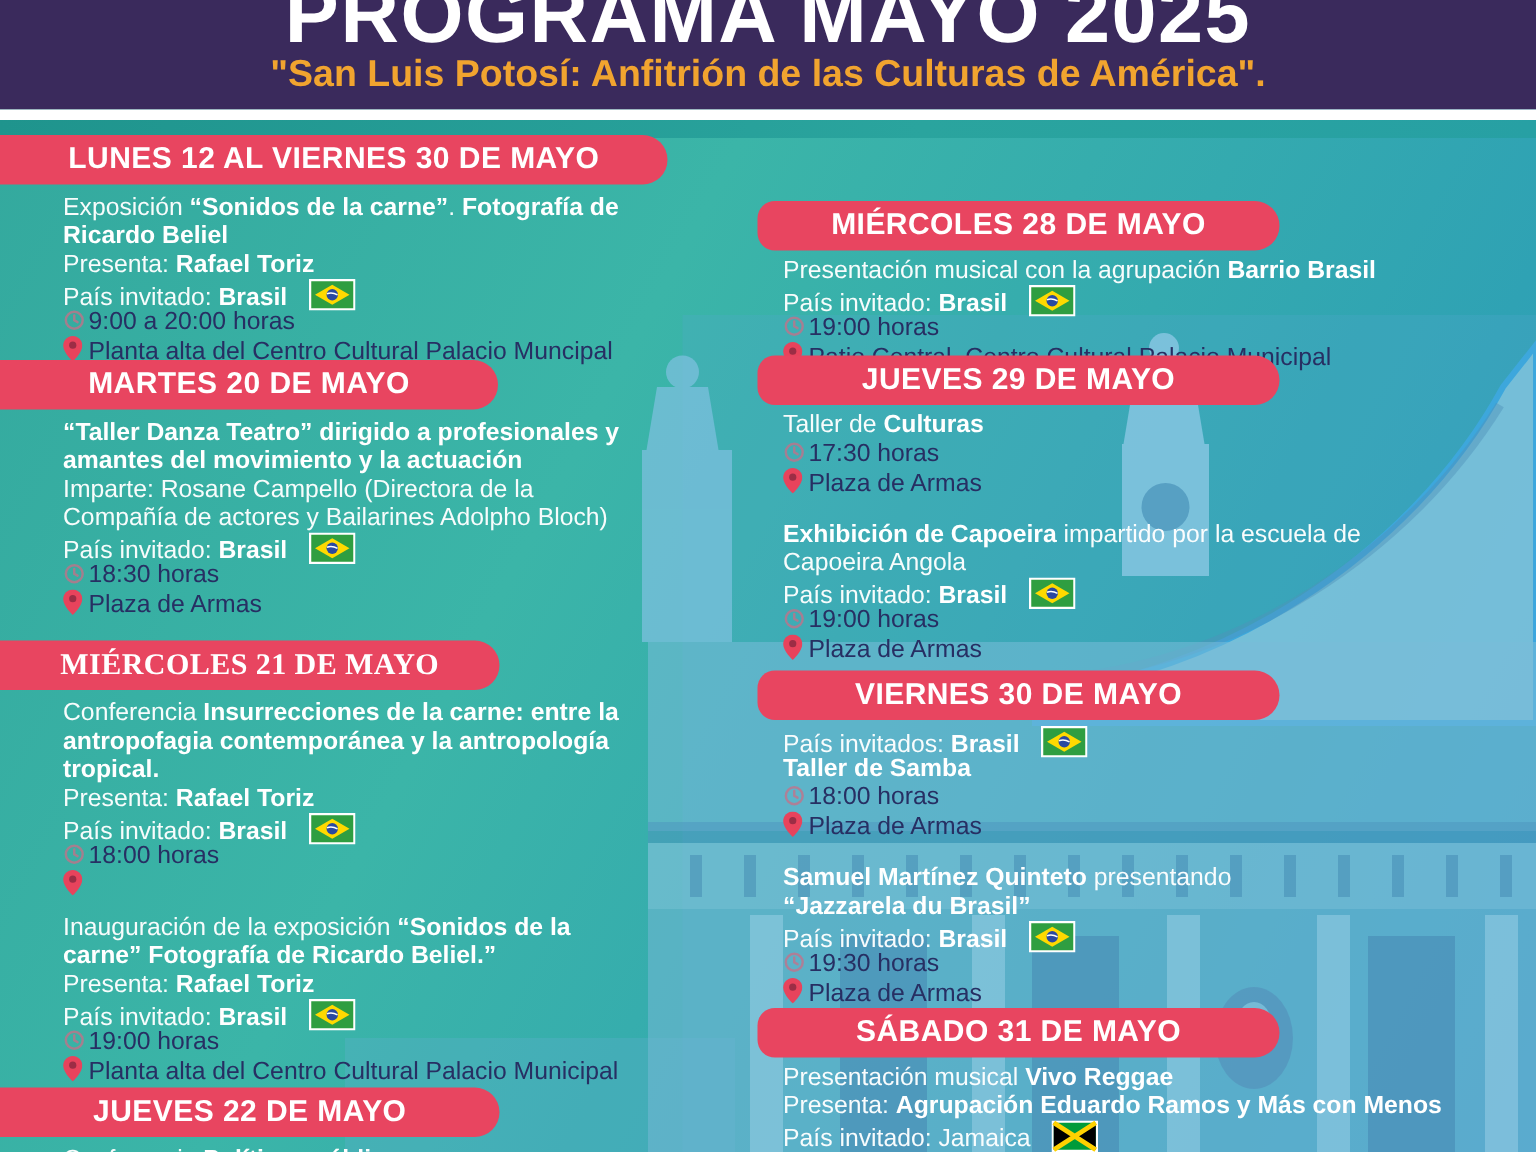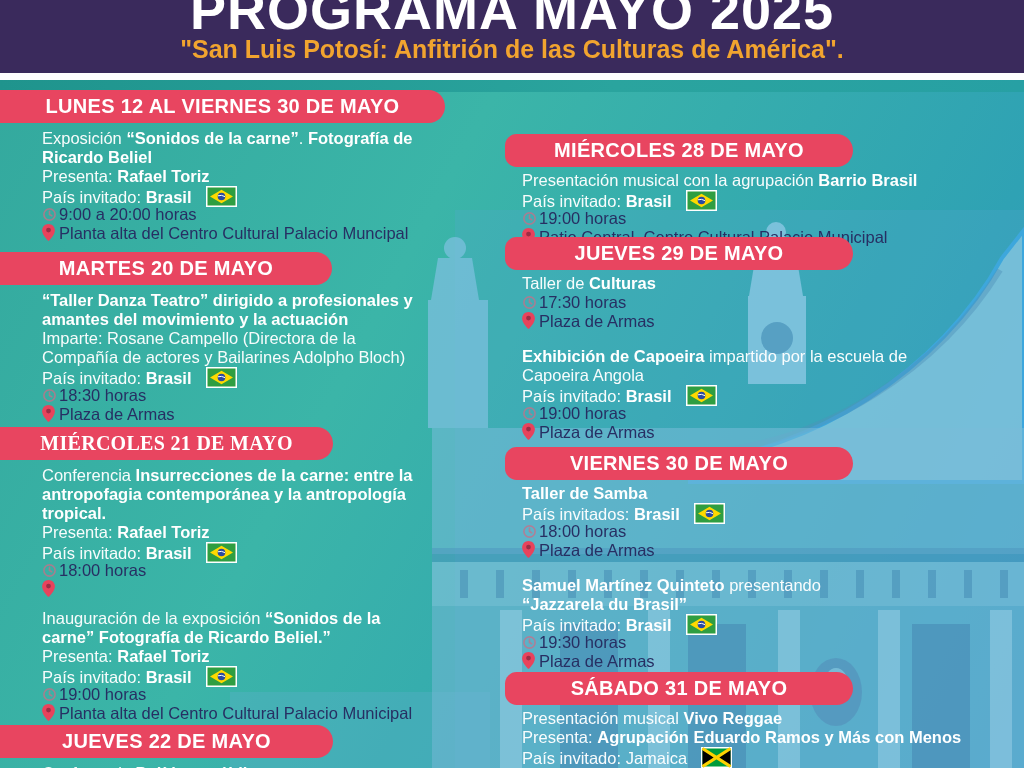--- a/index.html
+++ b/index.html
@@ -136,21 +136,21 @@
                   <circle cx="12" cy="12" r="9" fill="none" stroke="#c96f87" stroke-width="2.6"></circle>
                   <path d="M12 7v5l3.5 2" stroke="#c96f87" stroke-width="2.6" fill="none" stroke-linecap="round"></path>
                 </svg></span><span class="navy">9:00 a 20:00 horas</span></div>
             <div class="line meta"><span class="ic"><svg width="13" height="17" viewBox="0 0 24 32">
                   <path d="M12 0C5.4 0 0 5.4 0 12c0 9 12 20 12 20s12-11 12-20C24 5.4 18.6 0 12 0z" fill="#e8435c"></path>
                   <circle cx="12" cy="11.5" r="4.5" fill="#9c2d45"></circle>
                 </svg></span><span class="navy">Planta alta del Centro Cultural Palacio Muncipal</span></div>
           </div>
         </div>
       </div>
-      <div class="event col-left" style="left: 0px; top: 252px; width: 505px;">
+      <div class="event col-left" style="left: 0px; top: 240px; width: 505px;">
         <div class="banner" style="width: 332px; border-radius: 0px 17px 17px 0px;">MARTES 20 DE MAYO</div>
         <div class="items" style="padding-left: 42px; margin-top: 6px;">
           <div class="item">
             <div class="line"><span class="b">“Taller Danza Teatro” dirigido a profesionales y</span></div>
             <div class="line"><span class="b">amantes del movimiento y la actuación</span></div>
             <div class="line"><span>Imparte: Rosane Campello (Directora de la</span></div>
             <div class="line"><span>Compañía de actores y Bailarines Adolpho Bloch)</span></div>
             <div class="line"><span>País invitado: </span><span class="b">Brasil</span><span class="flag"><svg width="31" height="21" viewBox="0 0 31 21">
                   <rect width="31" height="21" fill="#ffffff"></rect>
                   <rect x="1.5" y="1.5" width="28" height="18" fill="#2f9e41"></rect>
@@ -280,28 +280,28 @@
                   <path d="M12 0C5.4 0 0 5.4 0 12c0 9 12 20 12 20s12-11 12-20C24 5.4 18.6 0 12 0z" fill="#e8435c"></path>
                   <circle cx="12" cy="11.5" r="4.5" fill="#9c2d45"></circle>
                 </svg></span><span class="navy">Plaza de Armas</span></div>
           </div>
         </div>
       </div>
       <div class="event col-right" style="left: 505px; top: 447px; width: 519px;">
         <div class="banner" style="width: 348px; border-radius: 12px 17px 17px 12px;">VIERNES 30  DE MAYO</div>
         <div class="items" style="padding-left: 17px; margin-top: 4px;">
           <div class="item">
+            <div class="line"><span>País invitados: </span><span class="b">Brasil</span><span class="flag"><svg width="31" height="21" viewBox="0 0 31 21">
+                  <rect width="31" height="21" fill="#ffffff"></rect>
+                  <rect x="1.5" y="1.5" width="28" height="18" fill="#2f9e41"></rect>
+                  <path d="M15.5 3.8 L27 10.5 L15.5 17.2 L4 10.5 Z" fill="#ffd900"></path>
+                  <circle cx="15.5" cy="10.5" r="3.8" fill="#2a49a0"></circle>
+                  <path d="M12 9.8 q3.5 -1.2 7 .8" stroke="#ffffff" stroke-width="1" fill="none"></path>
+                </svg></span></div>
             <div class="line"><span class="b">Taller de Samba</span></div>
-            <div class="line"><span>País invitados: </span><span class="b">Brasil</span><span class="flag"><svg width="31" height="21" viewBox="0 0 31 21">
-                  <rect width="31" height="21" fill="#ffffff"></rect>
-                  <rect x="1.5" y="1.5" width="28" height="18" fill="#2f9e41"></rect>
-                  <path d="M15.5 3.8 L27 10.5 L15.5 17.2 L4 10.5 Z" fill="#ffd900"></path>
-                  <circle cx="15.5" cy="10.5" r="3.8" fill="#2a49a0"></circle>
-                  <path d="M12 9.8 q3.5 -1.2 7 .8" stroke="#ffffff" stroke-width="1" fill="none"></path>
-                </svg></span></div>
             <div class="line meta"><span class="ic"><svg width="15" height="15" viewBox="0 0 24 24" style="opacity:.75">
                   <circle cx="12" cy="12" r="9" fill="none" stroke="#c96f87" stroke-width="2.6"></circle>
                   <path d="M12 7v5l3.5 2" stroke="#c96f87" stroke-width="2.6" fill="none" stroke-linecap="round"></path>
                 </svg></span><span class="navy">18:00 horas</span></div>
             <div class="line meta"><span class="ic"><svg width="13" height="17" viewBox="0 0 24 32">
                   <path d="M12 0C5.4 0 0 5.4 0 12c0 9 12 20 12 20s12-11 12-20C24 5.4 18.6 0 12 0z" fill="#e8435c"></path>
                   <circle cx="12" cy="11.5" r="4.5" fill="#9c2d45"></circle>
                 </svg></span><span class="navy">Plaza de Armas</span></div>
           </div>
           <div class="item">

